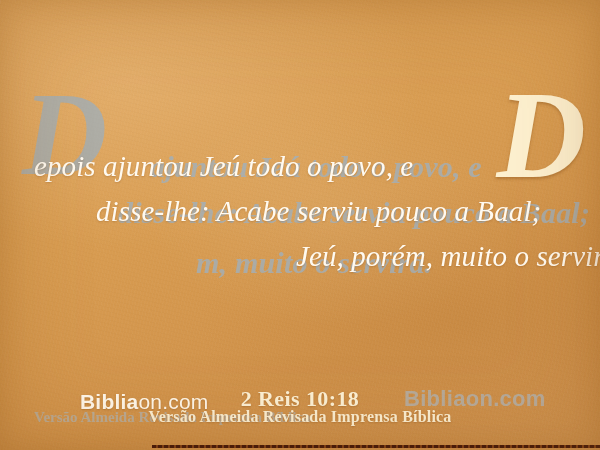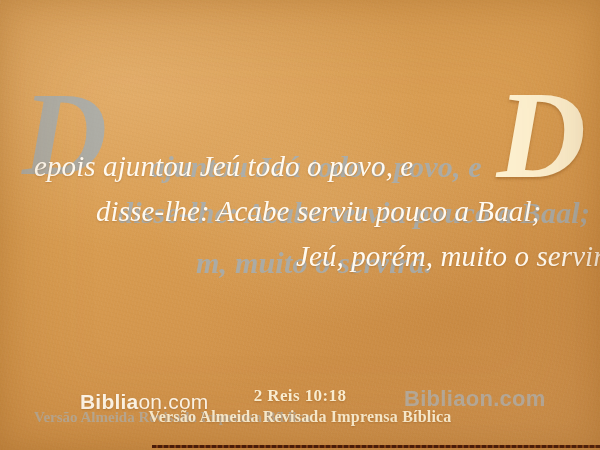--- a/index.html
+++ b/index.html
@@ -93,21 +93,21 @@
     font-family:"Liberation Sans", sans-serif;
     font-size:21px;color:#fff8ec;letter-spacing:.2px;
     text-shadow:0 1px 2px rgba(120,66,14,.30);
   }
   .brand b{font-weight:700;margin-left:44px;}
   .brand span.light{font-weight:400;margin-top:24px;}
 
   .ref{
     position:absolute;left:0;right:0;top:386px;text-align:center;
     font-family:"Liberation Serif", serif;
-    font-size:17px;font-weight:700;color:#fdf2d6;letter-spacing:.4px;
+    font-size:22px;font-weight:700;color:#fdf2d6;letter-spacing:.4px;
     text-shadow:0 1px 2px rgba(120,66,14,.32);
   }
   .version{
     position:absolute;left:0;right:0;top:408px;text-align:center;
     font-family:"Liberation Serif", serif;
     font-size:16px;font-weight:700;color:#fdf2d6;letter-spacing:.2px;
     text-shadow:0 1px 2px rgba(120,66,14,.32);
   }
   .dashed-rule{
     position:absolute;left:152px;right:0;top:445px;height:3px;

